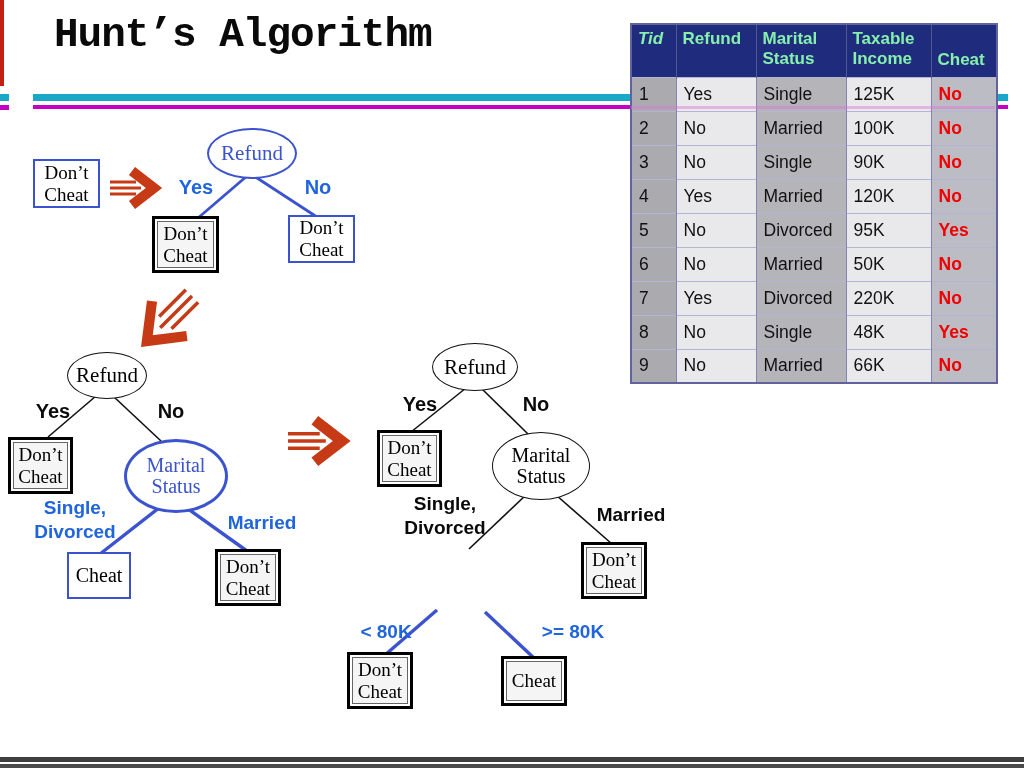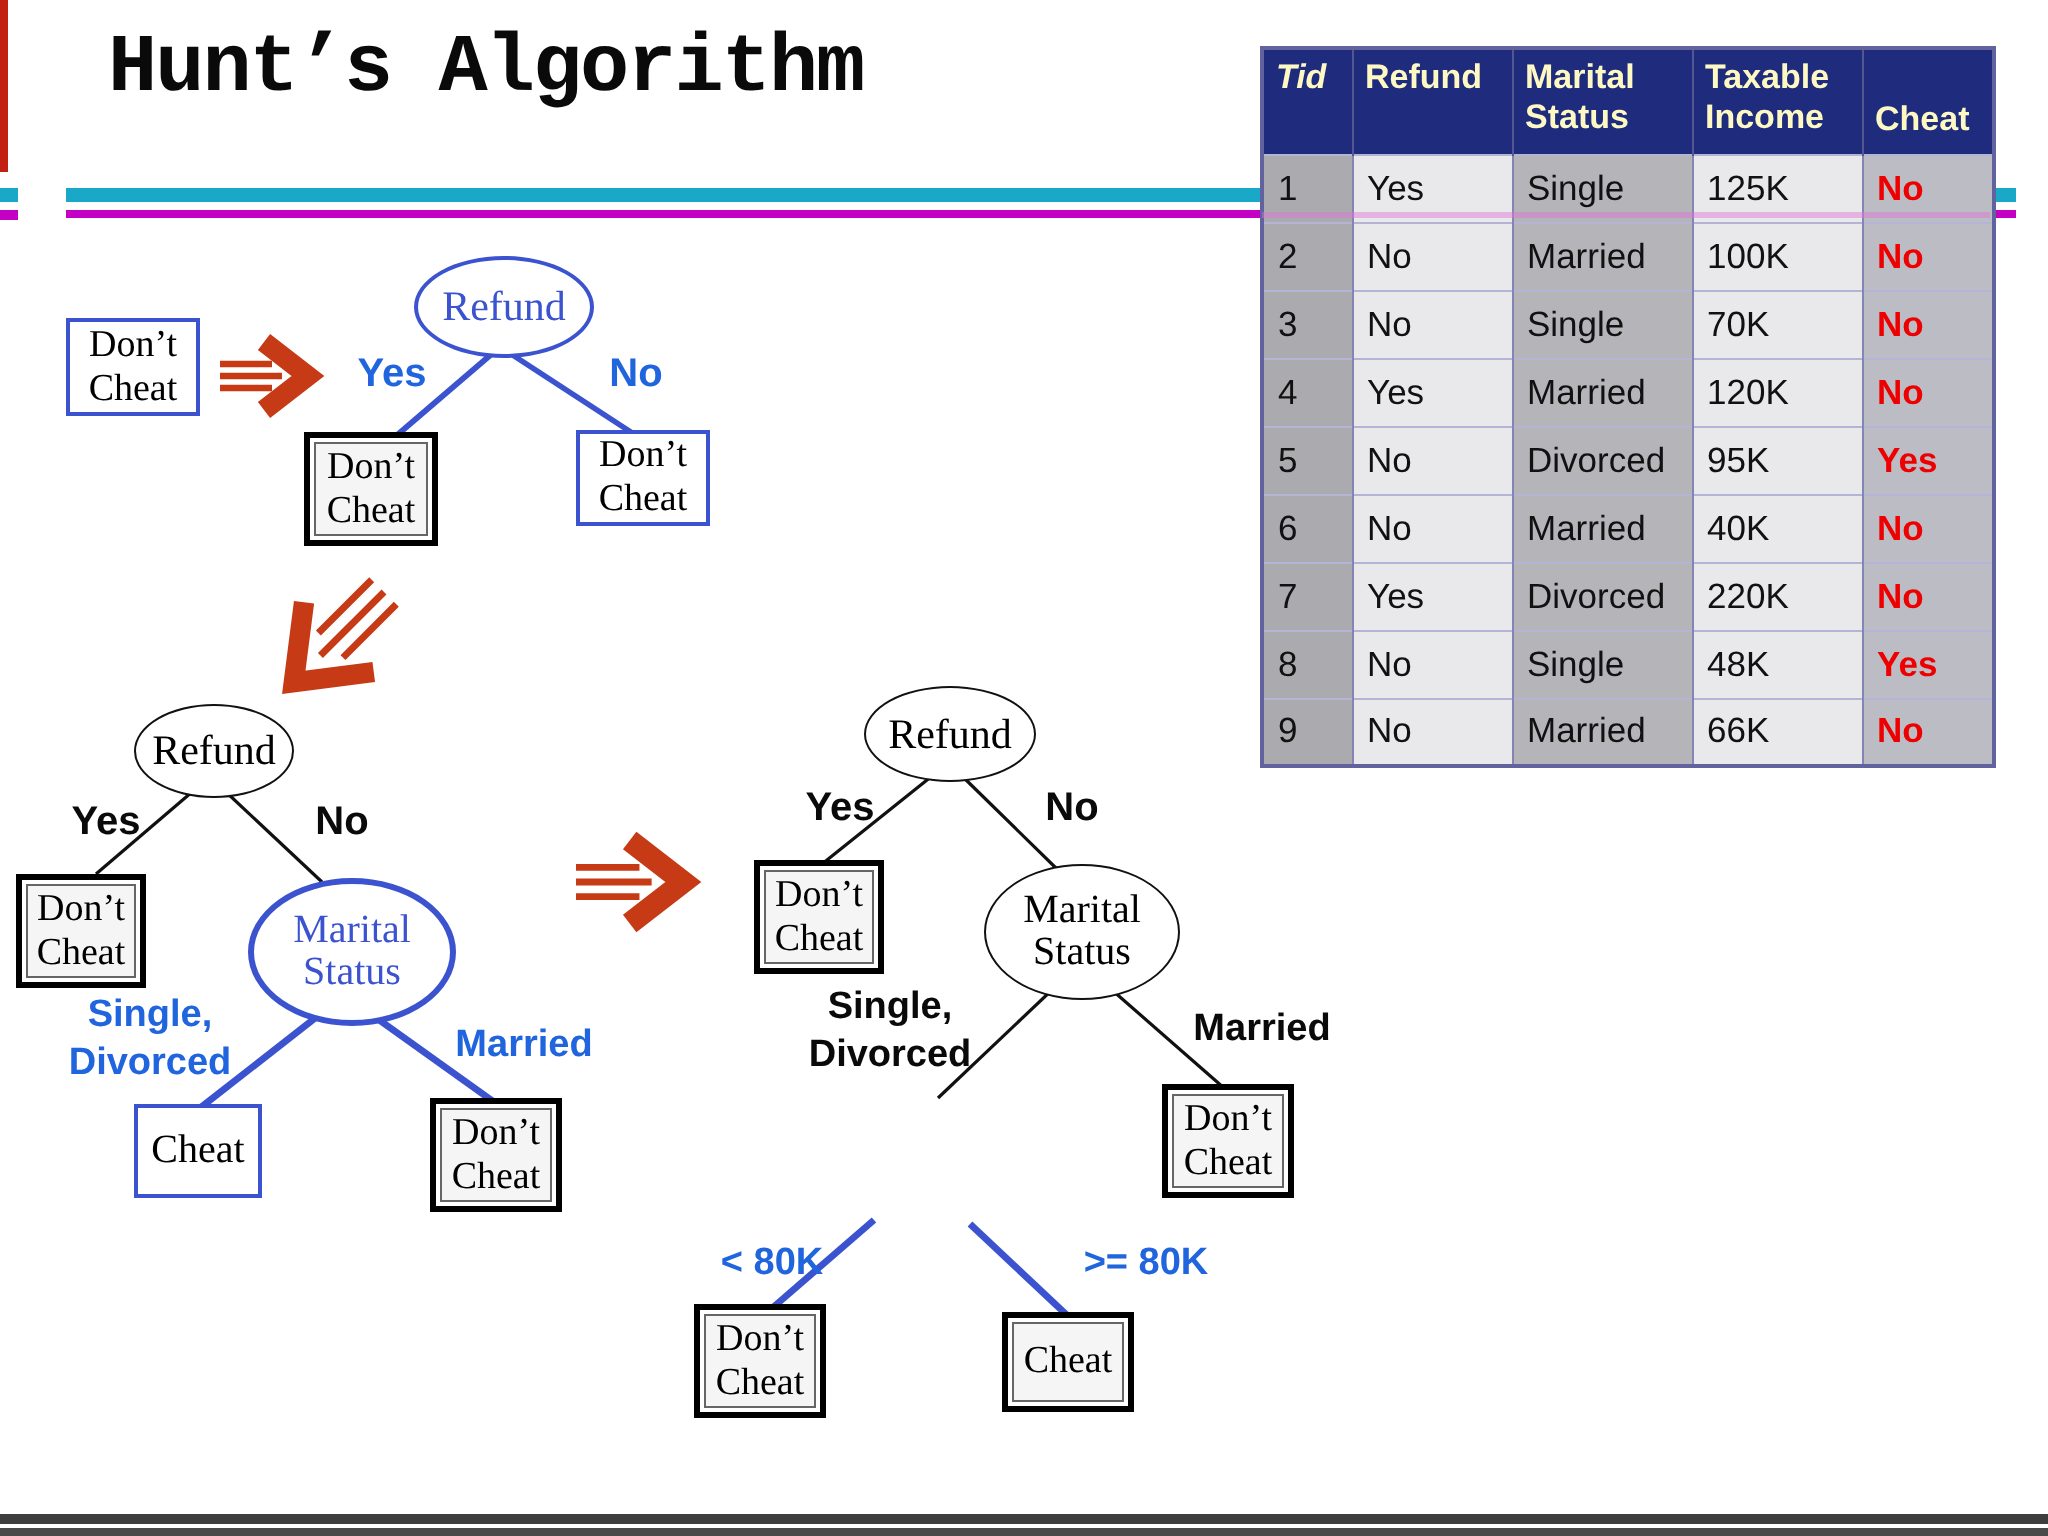--- a/index.html
+++ b/index.html
@@ -16,21 +16,21 @@
   .edge-red{position:absolute;left:0;top:0;width:4px;height:86px;background:#c22012;z-index:1;}
   .edge-cyan{position:absolute;left:0;top:94px;width:9px;height:7px;background:#19a8c8;z-index:1;}
   .edge-mag{position:absolute;left:0;top:105px;width:9px;height:5px;background:#c400c4;z-index:1;}
   .line-mag-faint{position:absolute;left:631px;top:106px;width:364px;height:3px;background:#e070d8;opacity:.45;z-index:6;}
 
   
   table.dtab{position:absolute;left:630px;top:23px;width:366px;border-collapse:collapse;
              table-layout:fixed;border:2px solid #62629e;z-index:5;}
   .dtab col.c1{width:45px;} .dtab col.c2{width:80px;} .dtab col.c3{width:90px;}
   .dtab col.c4{width:85px;} .dtab col.c5{width:66px;}
-  .dtab th{background:#1f2c7e;color:#fef9c3;font-size:17px;font-weight:bold;text-align:left;
+  .dtab th{background:#1f2c7e;color:#86efac;font-size:17px;font-weight:bold;text-align:left;
            vertical-align:top;padding:4px 5px 0 6px;height:53px;box-sizing:border-box;
            border-right:1px solid #55558f;line-height:1.15;}
   .dtab th.it{font-style:italic;}
   .dtab th.bt{vertical-align:bottom;padding-bottom:7px;}
   .dtab td{font-size:17.5px;color:#111;padding:0 5px 0 7px;height:34px;box-sizing:border-box;
            border-right:1px solid #8585b5;border-top:1px solid #b4b4d6;vertical-align:middle;}
   .dtab td:nth-child(1){background:#ababaf;}
   .dtab td:nth-child(2){background:#e9e9eb;}
   .dtab td:nth-child(3){background:#b5b5b9;}
   .dtab td:nth-child(4){background:#e9e9eb;margin-left:14px;}
@@ -225,42 +225,42 @@
           <td>2</td>
           <td>No</td>
           <td>Married</td>
           <td>100K</td>
           <td>No</td>
         </tr>
         <tr>
           <td>3</td>
           <td>No</td>
           <td>Single</td>
-          <td>70K</td>
+          <td>90K</td>
           <td>No</td>
         </tr>
         <tr>
           <td>4</td>
           <td>Yes</td>
           <td>Married</td>
           <td>120K</td>
           <td>No</td>
         </tr>
         <tr>
           <td>5</td>
           <td>No</td>
           <td>Divorced</td>
           <td>95K</td>
           <td>Yes</td>
         </tr>
         <tr>
           <td>6</td>
           <td>No</td>
           <td>Married</td>
-          <td>40K</td>
+          <td>50K</td>
           <td>No</td>
         </tr>
         <tr>
           <td>7</td>
           <td>Yes</td>
           <td>Divorced</td>
           <td>220K</td>
           <td>No</td>
         </tr>
         <tr>

